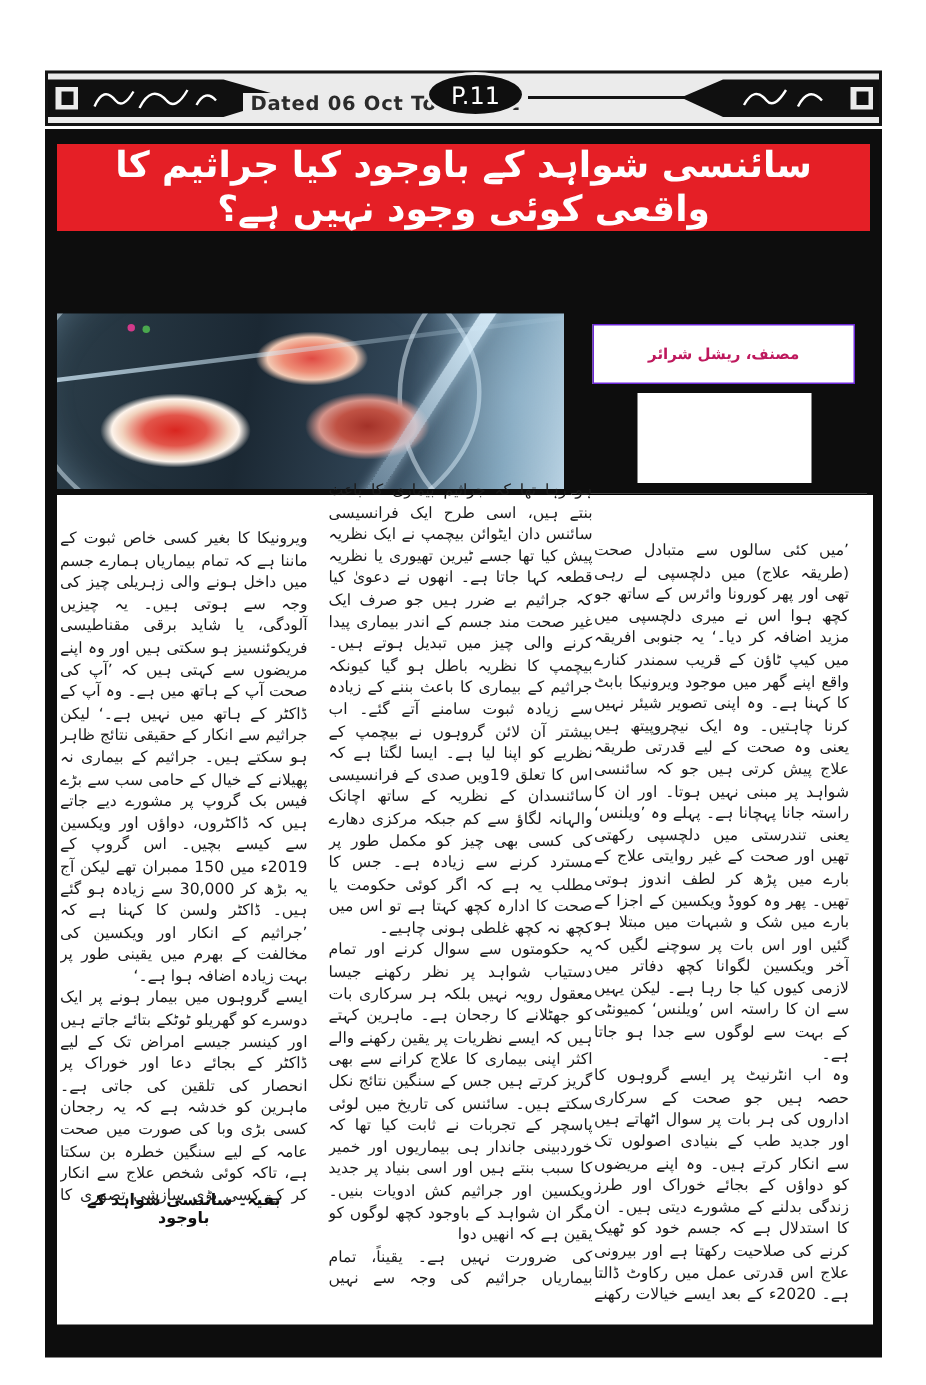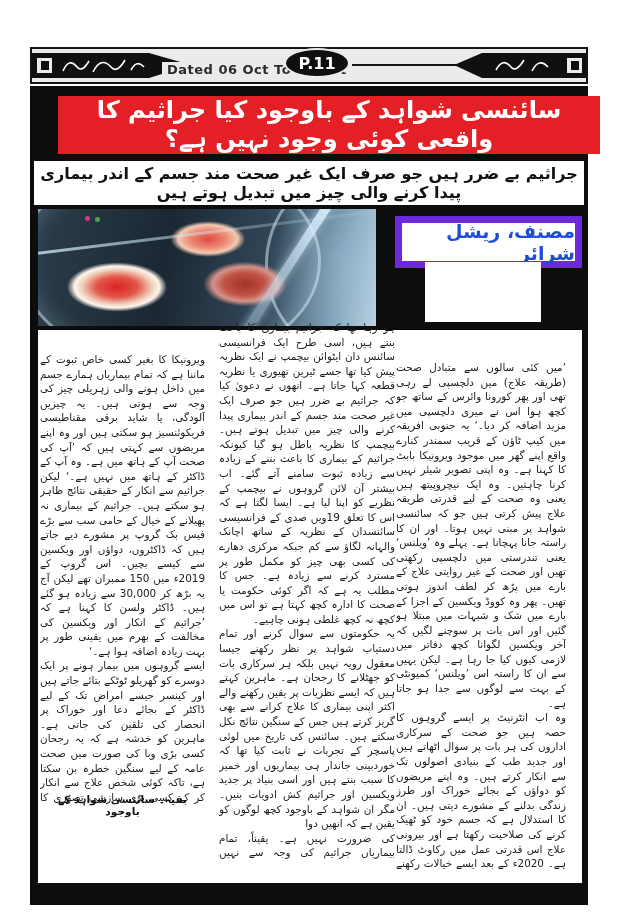--- a/index.html
+++ b/index.html
@@ -10,27 +10,27 @@
   .masthead{position:absolute;left:30px;top:47px;width:558px;height:37px;background:#ebebeb;
             border:2px solid #141414;box-sizing:border-box;}
   .mast-line{position:absolute;left:0;right:0;top:15px;height:2px;background:#141414;}
   .flag{position:absolute;top:0;height:33px;}
   .flag.left{left:-1px;}
   .flag.right{right:-1px;}
   .dated{position:absolute;left:102px;top:13px;font-size:13px;font-weight:bold;color:#2b2b2b;
          background:#ebebeb;padding:0 5px;letter-spacing:.5px;z-index:2;margin-left:28px;}
   .pageno{position:absolute;left:252px;top:-1px;width:66px;height:30px;background:#0f0f0f;
           border-radius:50%;color:#ffffff;display:flex;align-items:center;justify-content:center;
-          font-size:16px;font-weight:bold;z-index:3;border:2px solid #ebebeb;box-sizing:border-box;}
+          font-size:16px;font-weight:normal;z-index:3;border:2px solid #ebebeb;box-sizing:border-box;}
 
   
   .frame{position:absolute;left:30px;top:86px;width:558px;height:819px;background:#0d0d0d;}
 
   .red-band{position:absolute;left:38px;top:96px;width:542px;height:58px;background:#e51f26;
-            display:flex;align-items:center;justify-content:center;margin-left:20px;}
+            display:flex;align-items:center;justify-content:center;}
   .headline{color:#ffffff;font-size:24px;font-weight:bold;direction:rtl;text-align:center;
             line-height:1.2;padding:0 10px;}
 
   .subhead-band{position:absolute;left:34px;top:161px;width:550px;height:44px;background:#ffffff;
                 display:flex;align-items:center;justify-content:center;}
   .subhead{color:#111111;font-size:16px;font-weight:bold;direction:rtl;text-align:center;}
 
   
   .photo{position:absolute;left:38px;top:209px;width:338px;height:117px;overflow:hidden;
          background:linear-gradient(100deg,#2b3d49 0%,#1b2833 38%,#33485a 68%,#7fa3ba 88%,#b9d2e2 100%);}
@@ -49,22 +49,22 @@
            background:linear-gradient(180deg,rgba(220,240,252,.95),rgba(160,200,230,.35));
            box-shadow:0 0 8px rgba(200,230,250,.6);}
   .streak{position:absolute;left:-5%;top:18%;width:115%;height:3px;transform:rotate(-7deg);
           background:linear-gradient(90deg,rgba(210,235,250,.8),rgba(210,235,250,0));}
   .speck{position:absolute;width:5px;height:5px;border-radius:50%;}
   .speck.s1{left:14%;top:6%;background:#d23a8a;}
   .speck.s2{left:17%;top:7%;background:#4aa84e;}
 
   
   .author-box{position:absolute;left:395px;top:216px;width:173px;height:38px;background:#ffffff;
-              border:7px solid #6d28d9;display:flex;align-items:center;justify-content:center;
-              font-size:19px;font-weight:bold;direction:rtl;color:#1d4ed8;}
+              border:1px solid #6d28d9;display:flex;align-items:center;justify-content:center;
+              font-size:10px;font-weight:bold;direction:rtl;color:#be185d;}
   .blank-box{position:absolute;left:425px;top:262px;width:116px;height:60px;background:#ffffff;}
   .source-wrap{position:absolute;left:377px;top:326px;width:205px;height:31px;background:#0d0d0d;}
   .source-strip{position:absolute;left:4px;top:3px;right:4px;height:22px;background:#ffffff;
                 border:1px solid #000;display:flex;align-items:center;justify-content:center;
                 font-size:11px;font-weight:bold;direction:rtl;color:#111;box-sizing:border-box;}
 
   
   .body-panel{position:absolute;left:38px;top:330px;width:544px;height:553px;background:#ffffff;}
   .col{position:absolute;direction:rtl;text-align:justify;color:#1b1b1b;
        font-size:10.4px;line-height:14.6px;overflow:hidden;}
@@ -101,23 +101,20 @@
     <span class="dated">Dated  06 Oct To  13 Oct</span>
     <div class="pageno">P.11</div>
   </div>
 
   <div class="frame"></div>
 
   <div class="red-band">
     <div class="headline">سائنسی شواہد کے باوجود کیا جراثیم کا واقعی کوئی وجود نہیں ہے؟</div>
   </div>
 
-  <div class="subhead-band">
-    <div class="subhead">جراثیم بے ضرر ہیں جو صرف ایک غیر صحت مند جسم کے اندر بیماری پیدا کرنے والی چیز میں تبدیل ہوتے ہیں</div>
-  </div>
 
   <div class="photo">
     <div class="dish"></div>
     <div class="dish2"></div>
     <div class="colony c1"></div>
     <div class="colony c2"></div>
     <div class="colony c3"></div>
     <div class="pipette"></div>
     <div class="streak"></div>
     <div class="speck s1"></div>

